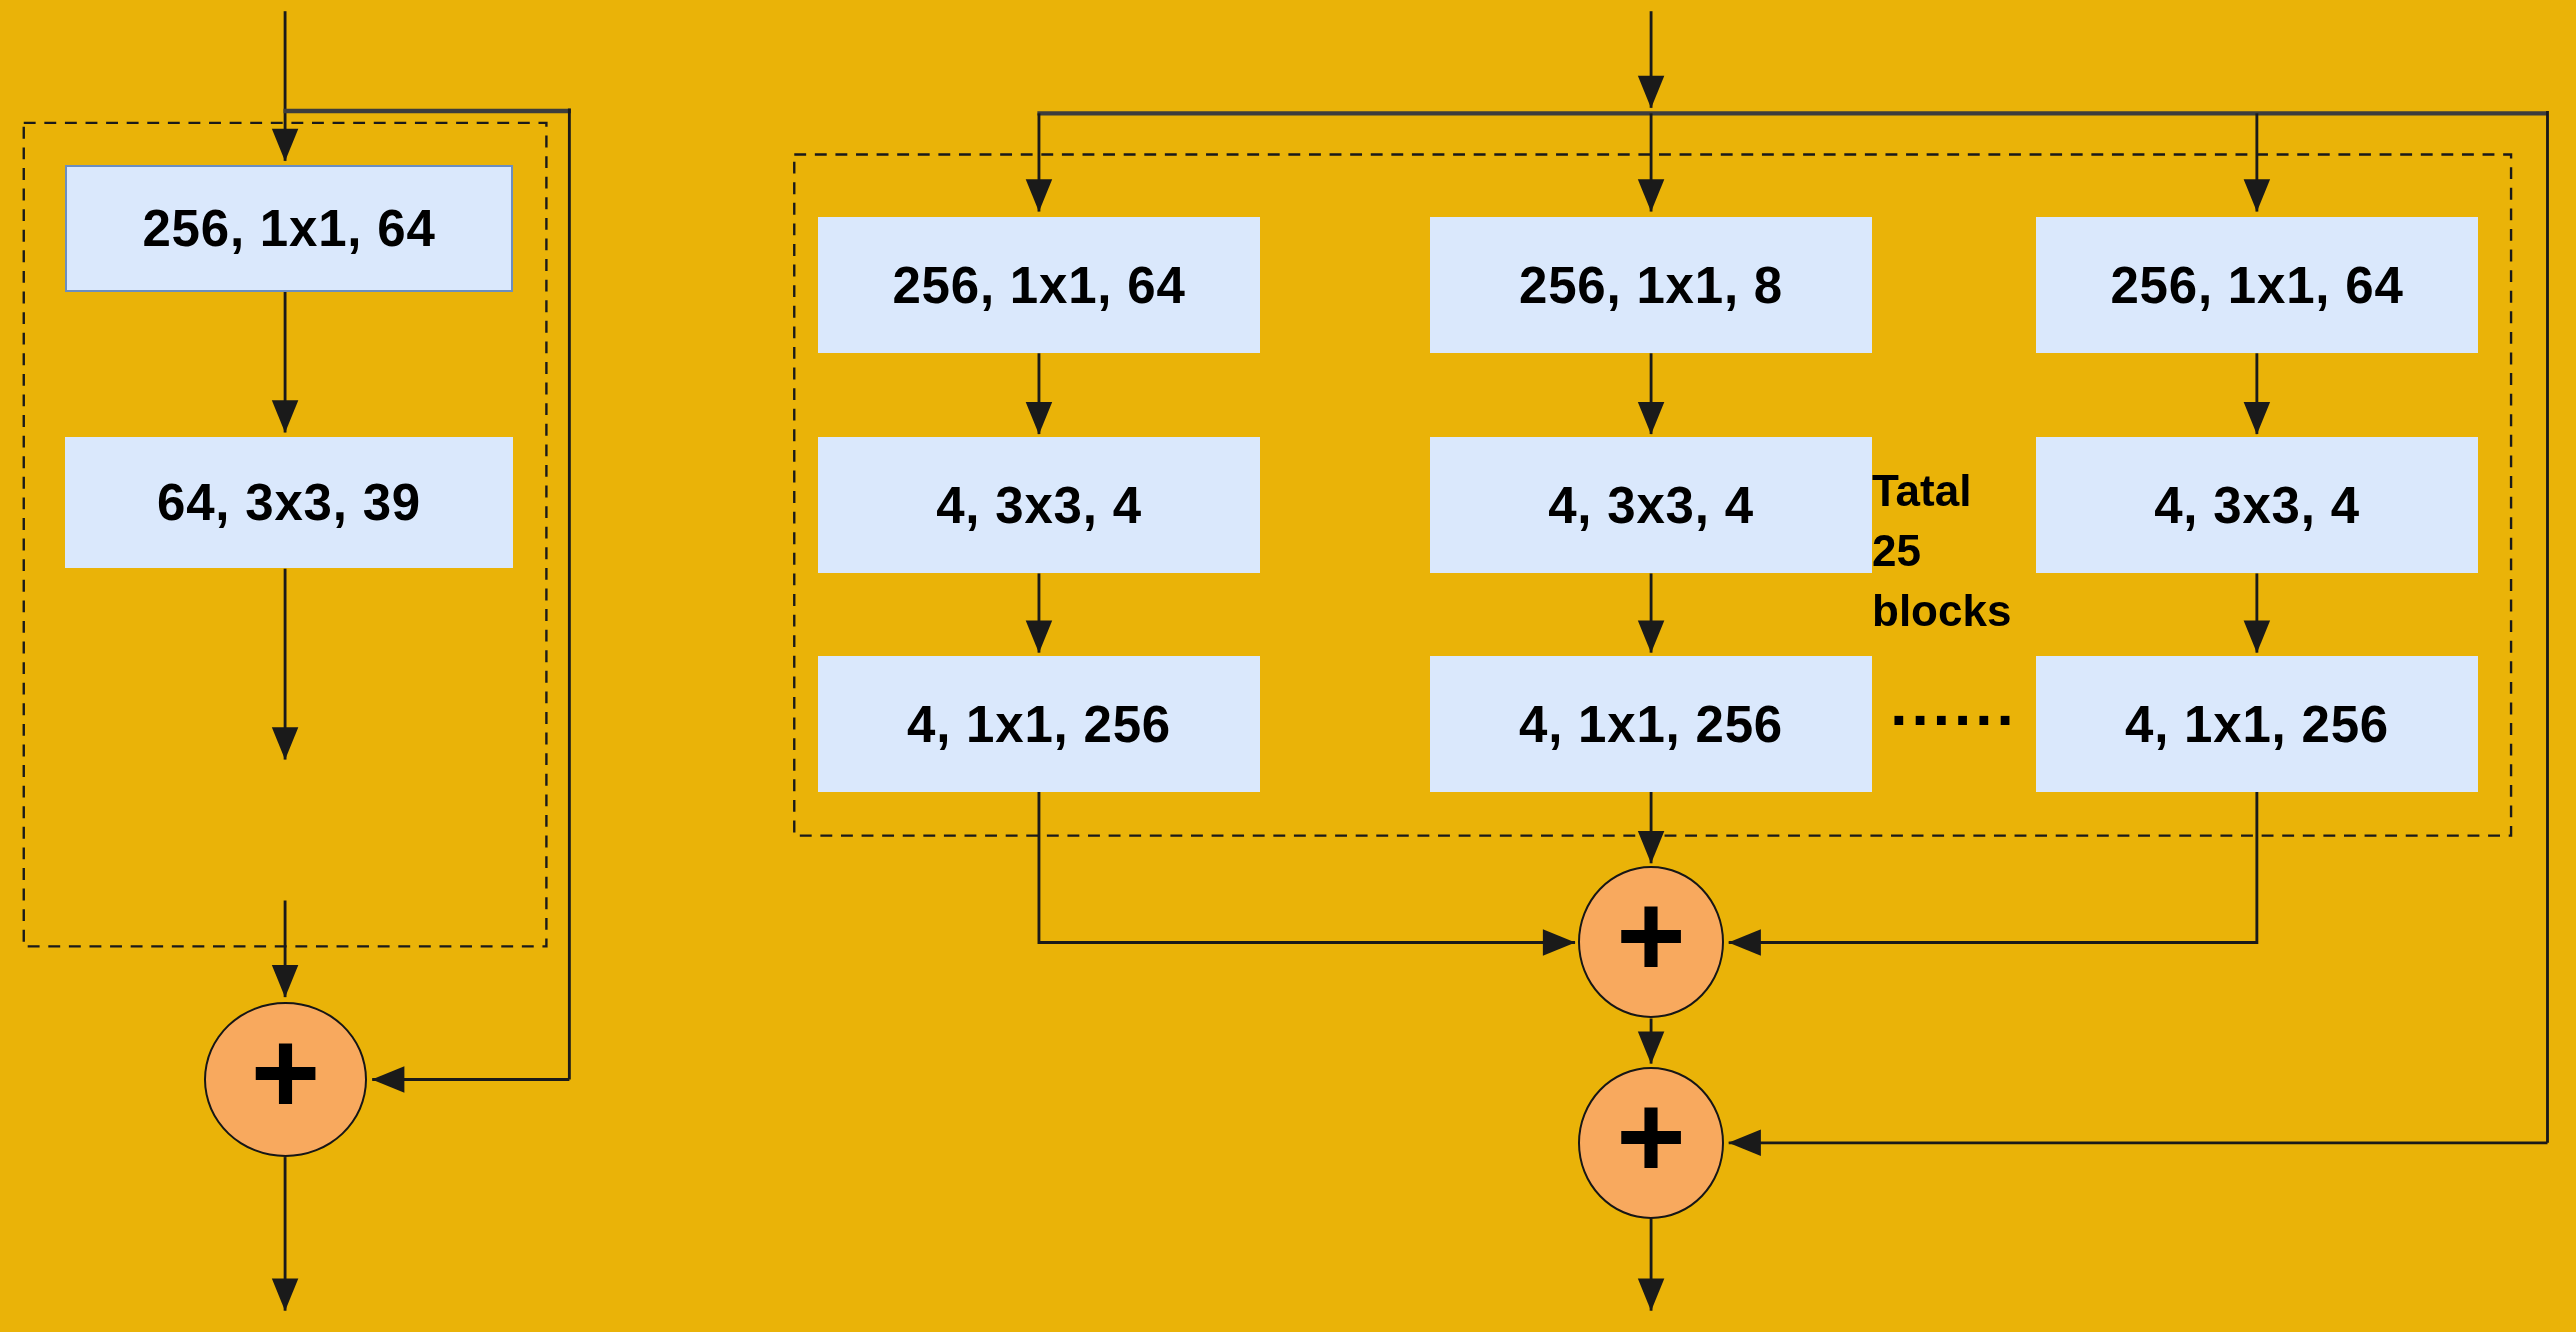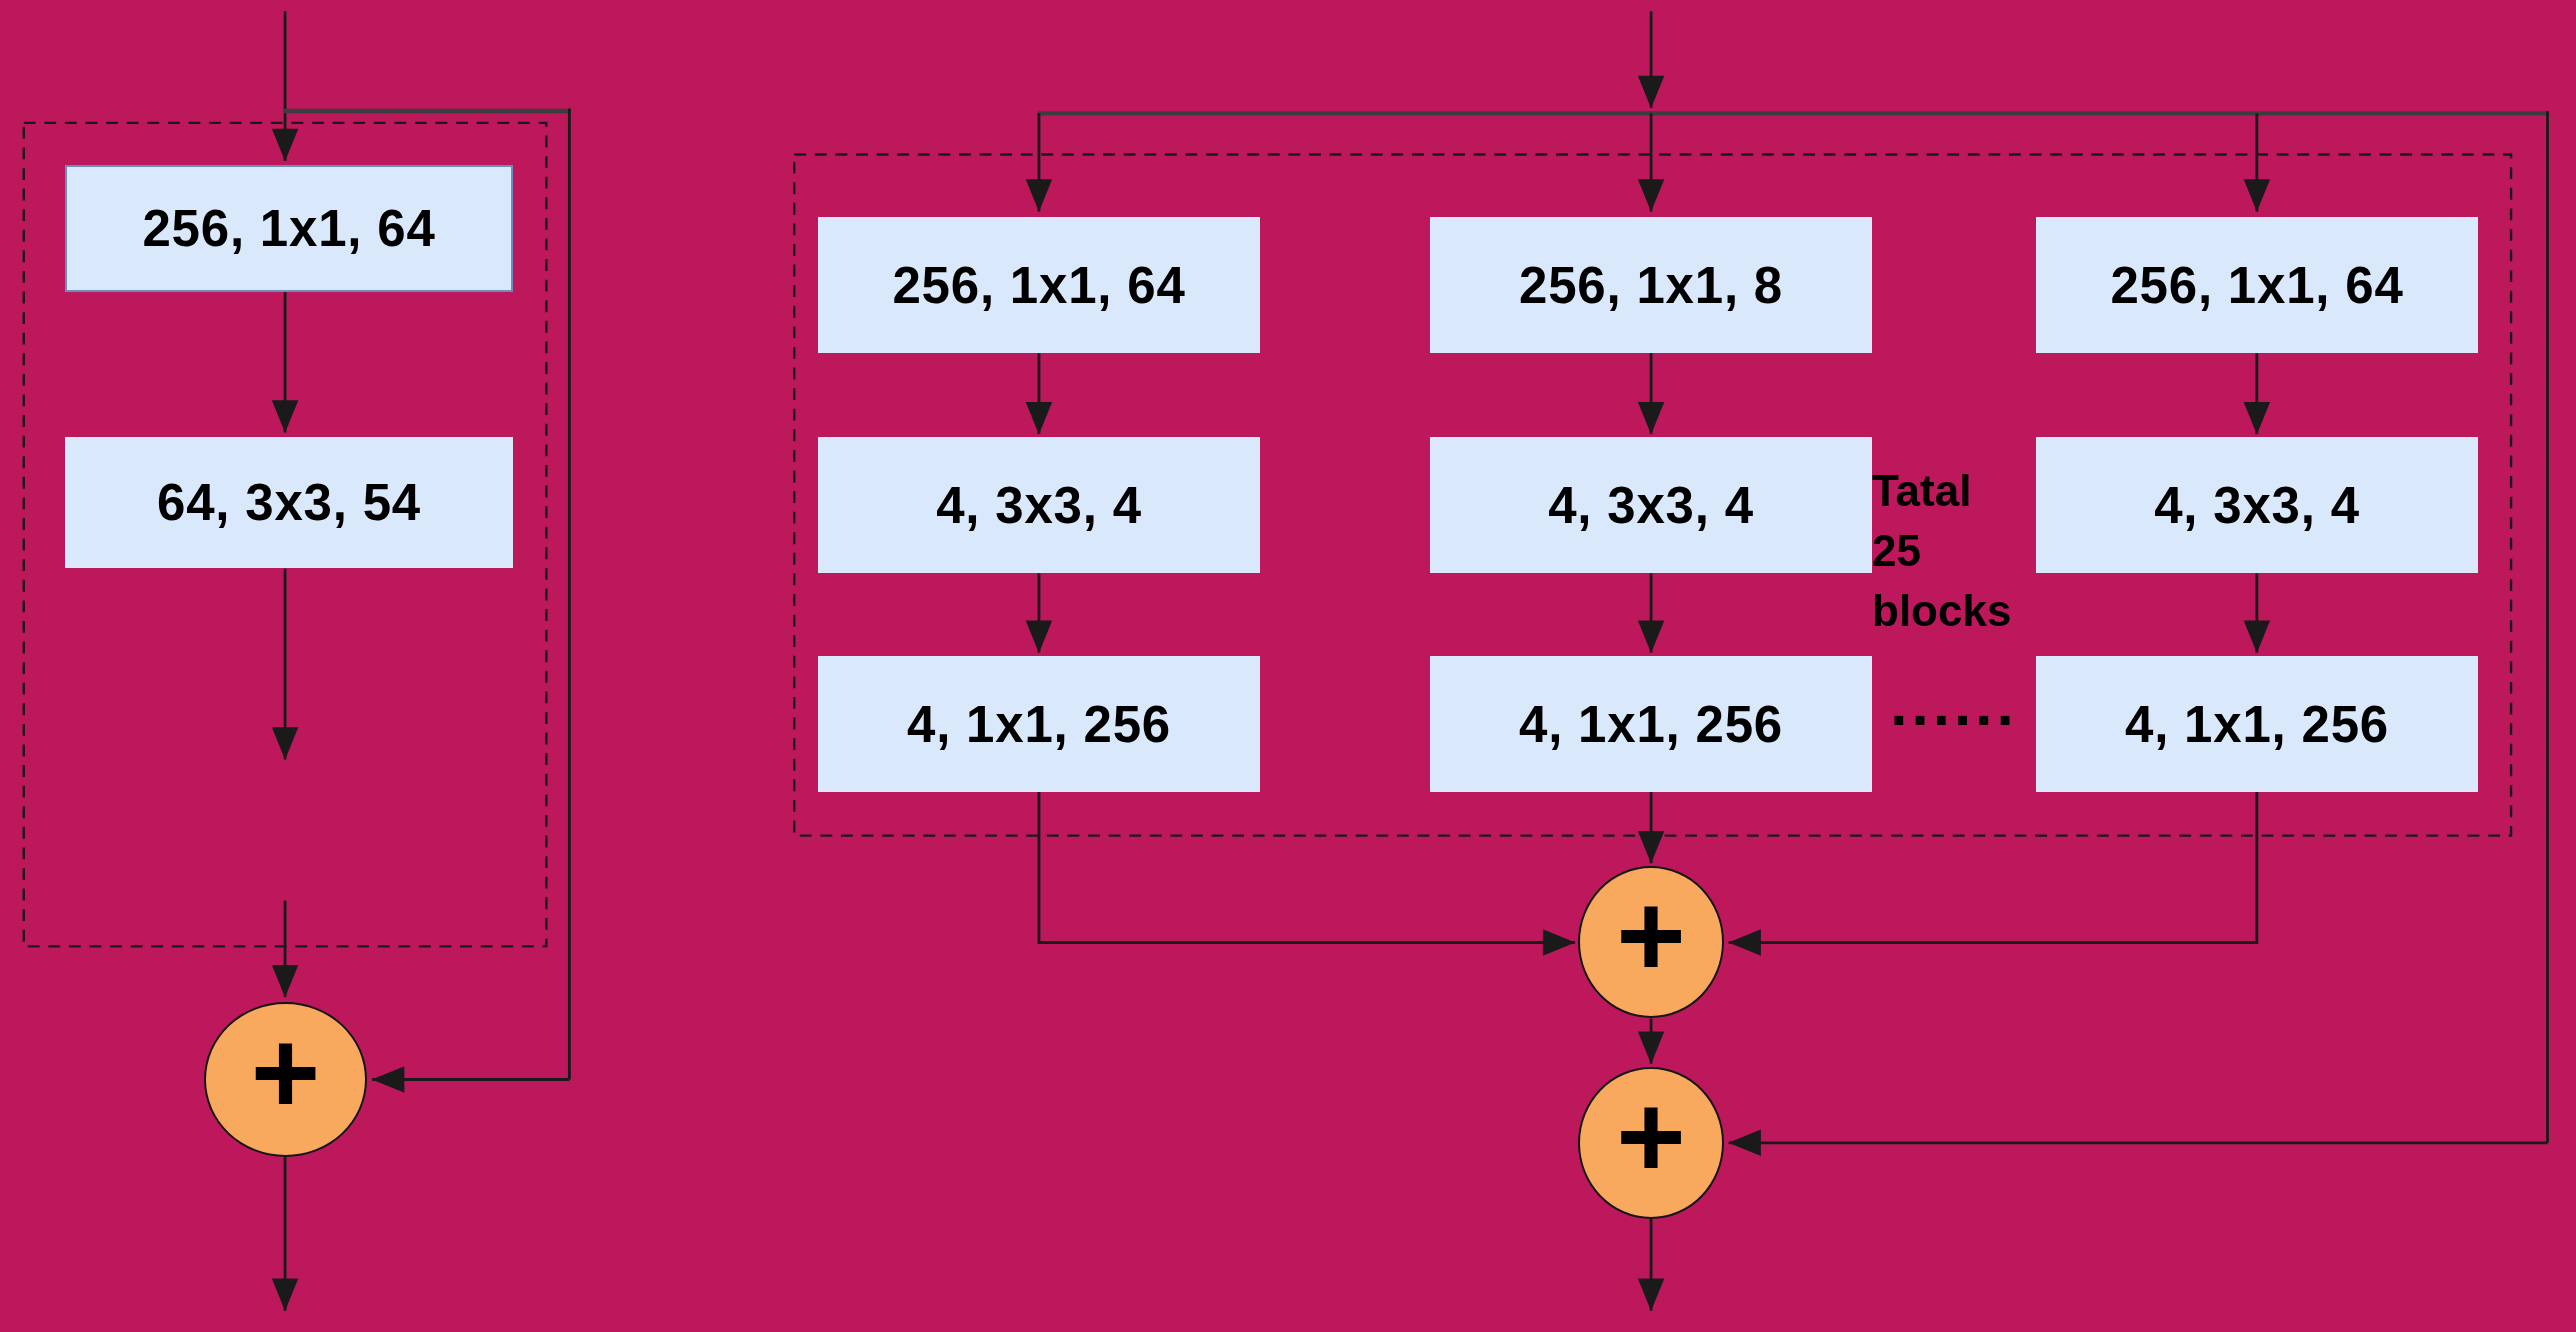--- a/index.html
+++ b/index.html
@@ -4,21 +4,21 @@
 <style>
   html, body {
     margin: 0;
     padding: 0;
     background: #ffffff;
   }
   .stage {
     position: relative;
     width: 2576px;
     height: 1333px;
-    background: #be185d;
+    background: #eab308;
     font-family: "Liberation Sans", "DejaVu Sans", sans-serif;
     overflow: hidden;
   }
   .wires {
     position: absolute;
     left: 0;
     top: 0;
     width: 2576px;
     height: 1333px;
   }
@@ -150,21 +150,21 @@
     <path d="M1312 1000 V1190 H1989" marker-end="url(#ah)"></path>
     <path d="M2085 1000 V1090" marker-end="url(#ah)"></path>
     <path d="M2850 1000 V1190 H2183" marker-end="url(#ah)"></path>
     <path d="M2085 1286 V1343" marker-end="url(#ah)"></path>
     <path d="M3217 140 V1443"></path>
     <path d="M3217 1443 H2183" marker-end="url(#ah)"></path>
     <path d="M2085 1539 V1655" marker-end="url(#ah)"></path>
   </svg>
 
   <div class="convbox bordered lb1">256, 1x1, 64</div>
-  <div class="convbox lb2">64, 3x3, 54</div>
+  <div class="convbox lb2">64, 3x3, 39</div>
   <div class="sum lsum">
     <span>+</span>
   </div>
 
   <div class="convbox rb11">256, 1x1, 64</div>
   <div class="convbox rb12">4, 3x3, 4</div>
   <div class="convbox rb13">4, 1x1, 256</div>
 
   <div class="convbox rb21">256, 1x1, 8</div>
   <div class="convbox rb22">4, 3x3, 4</div>

